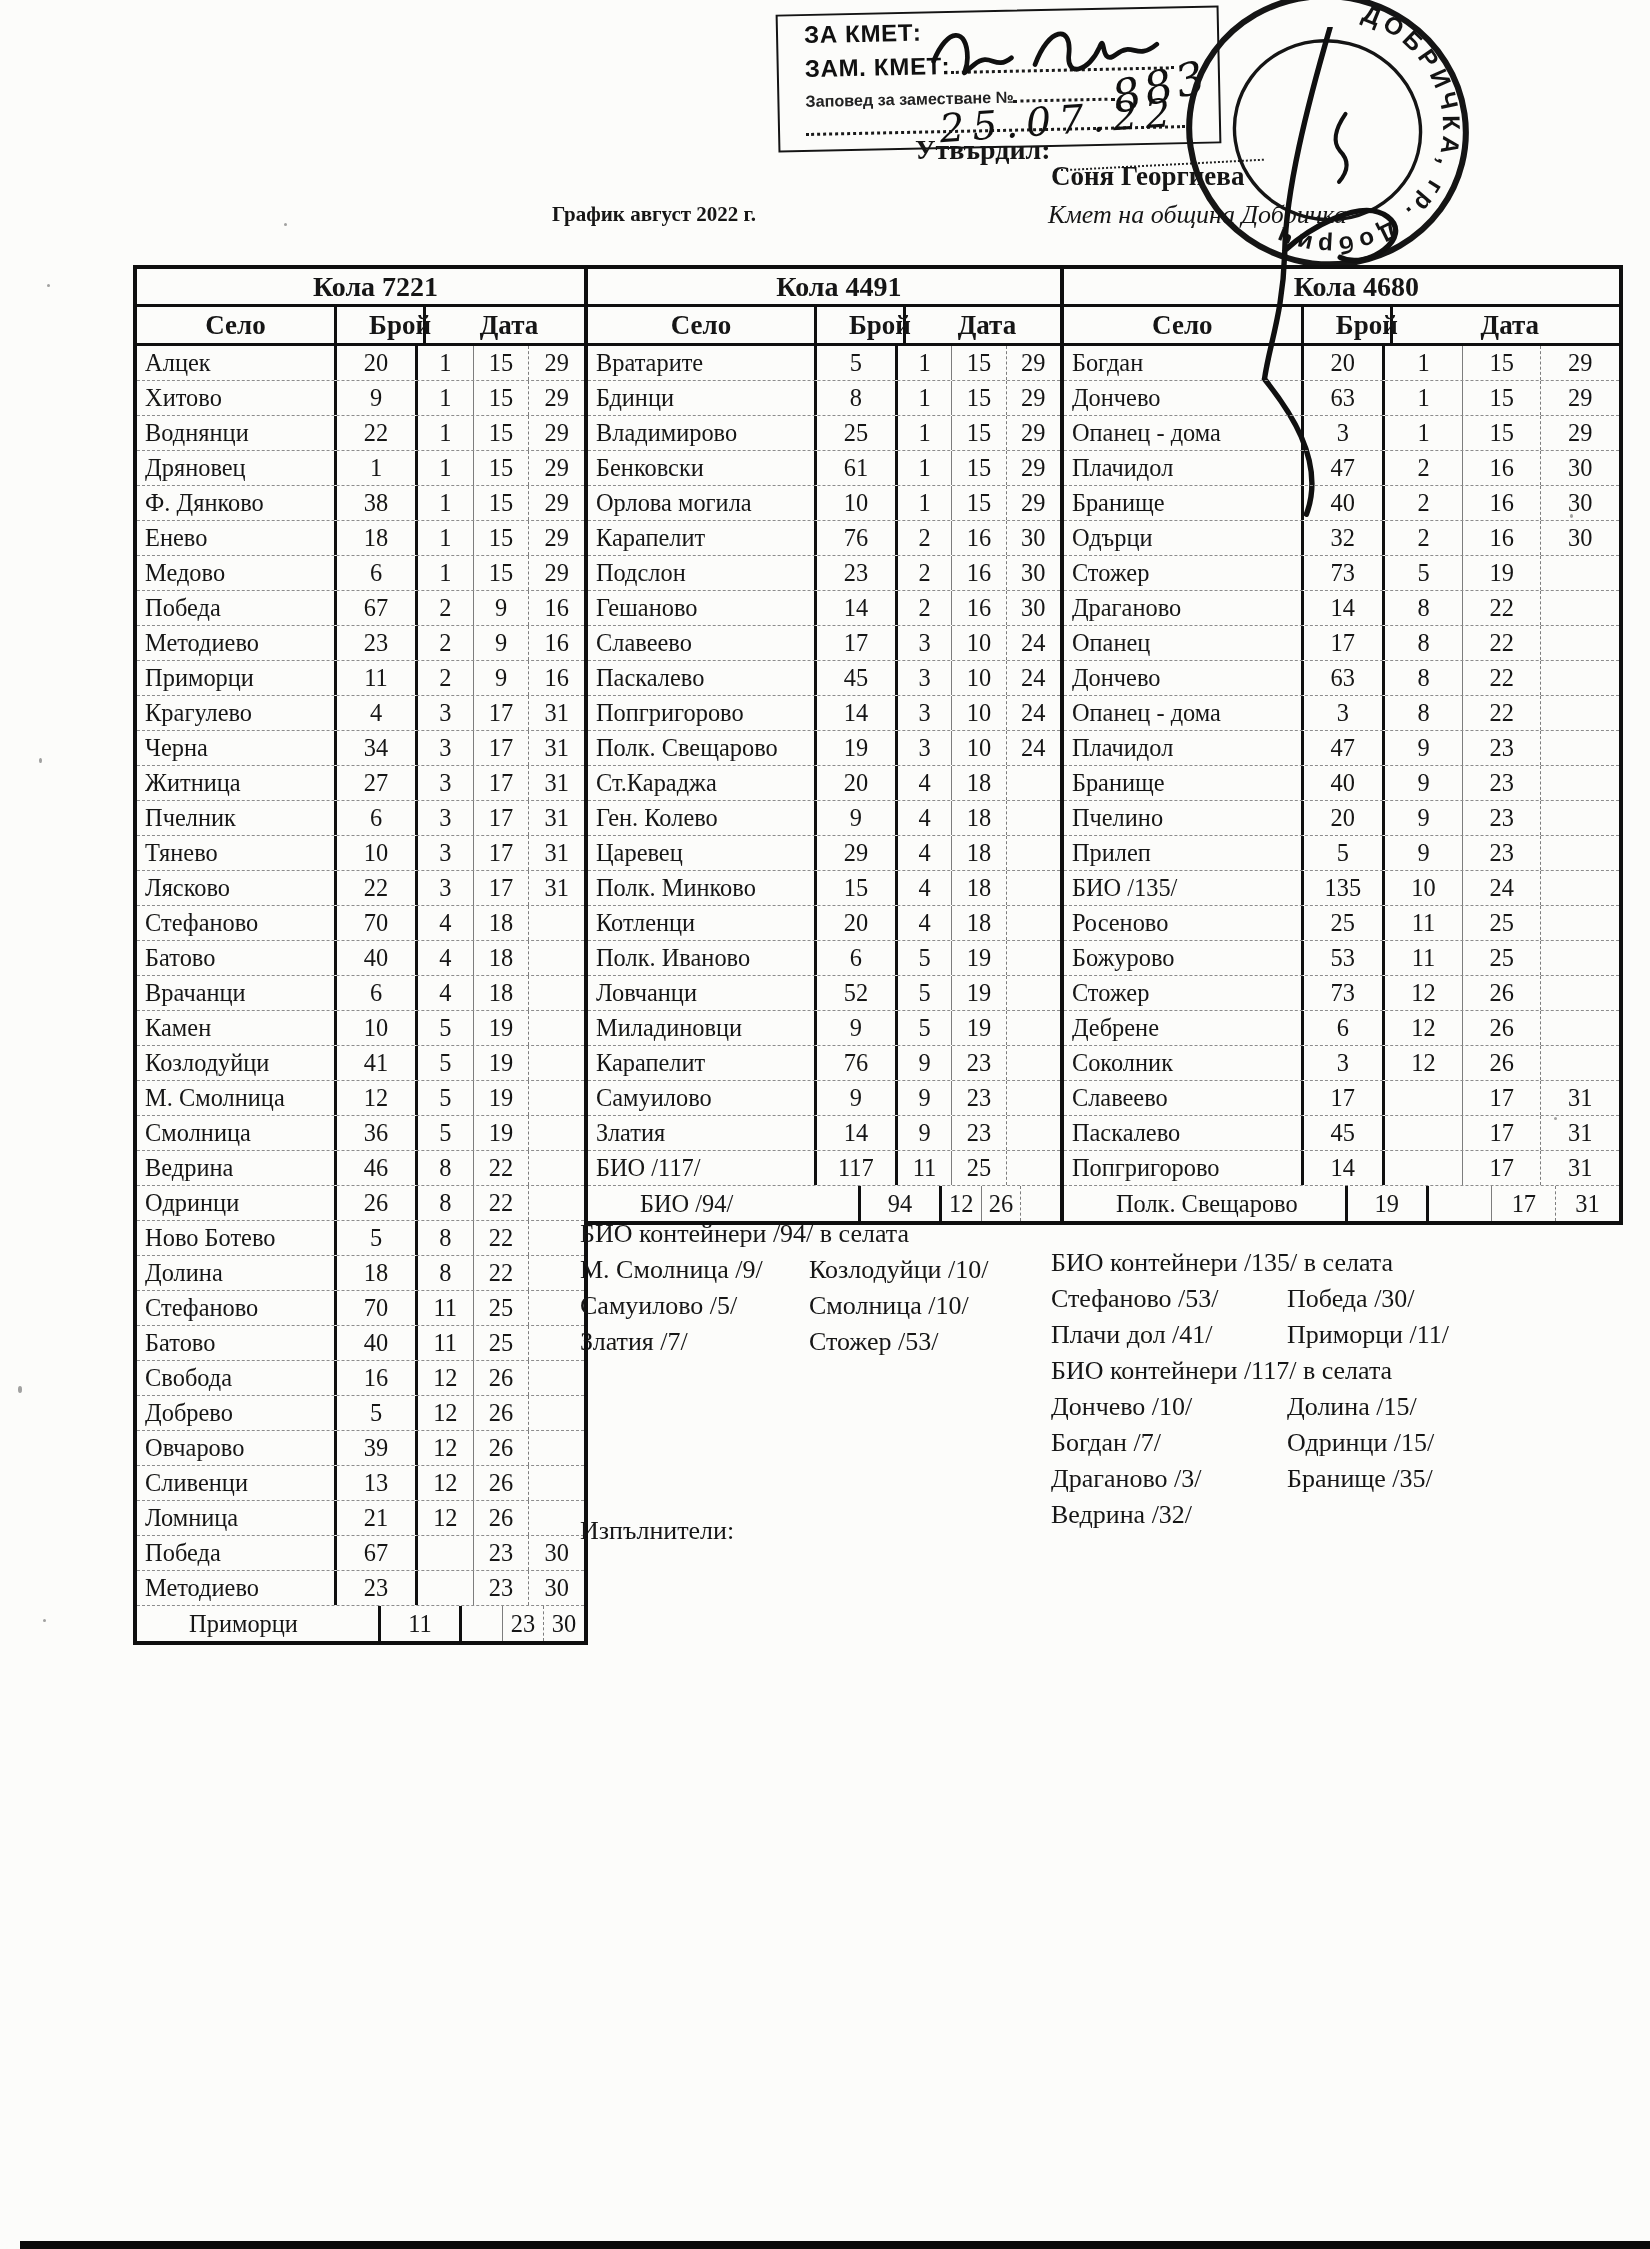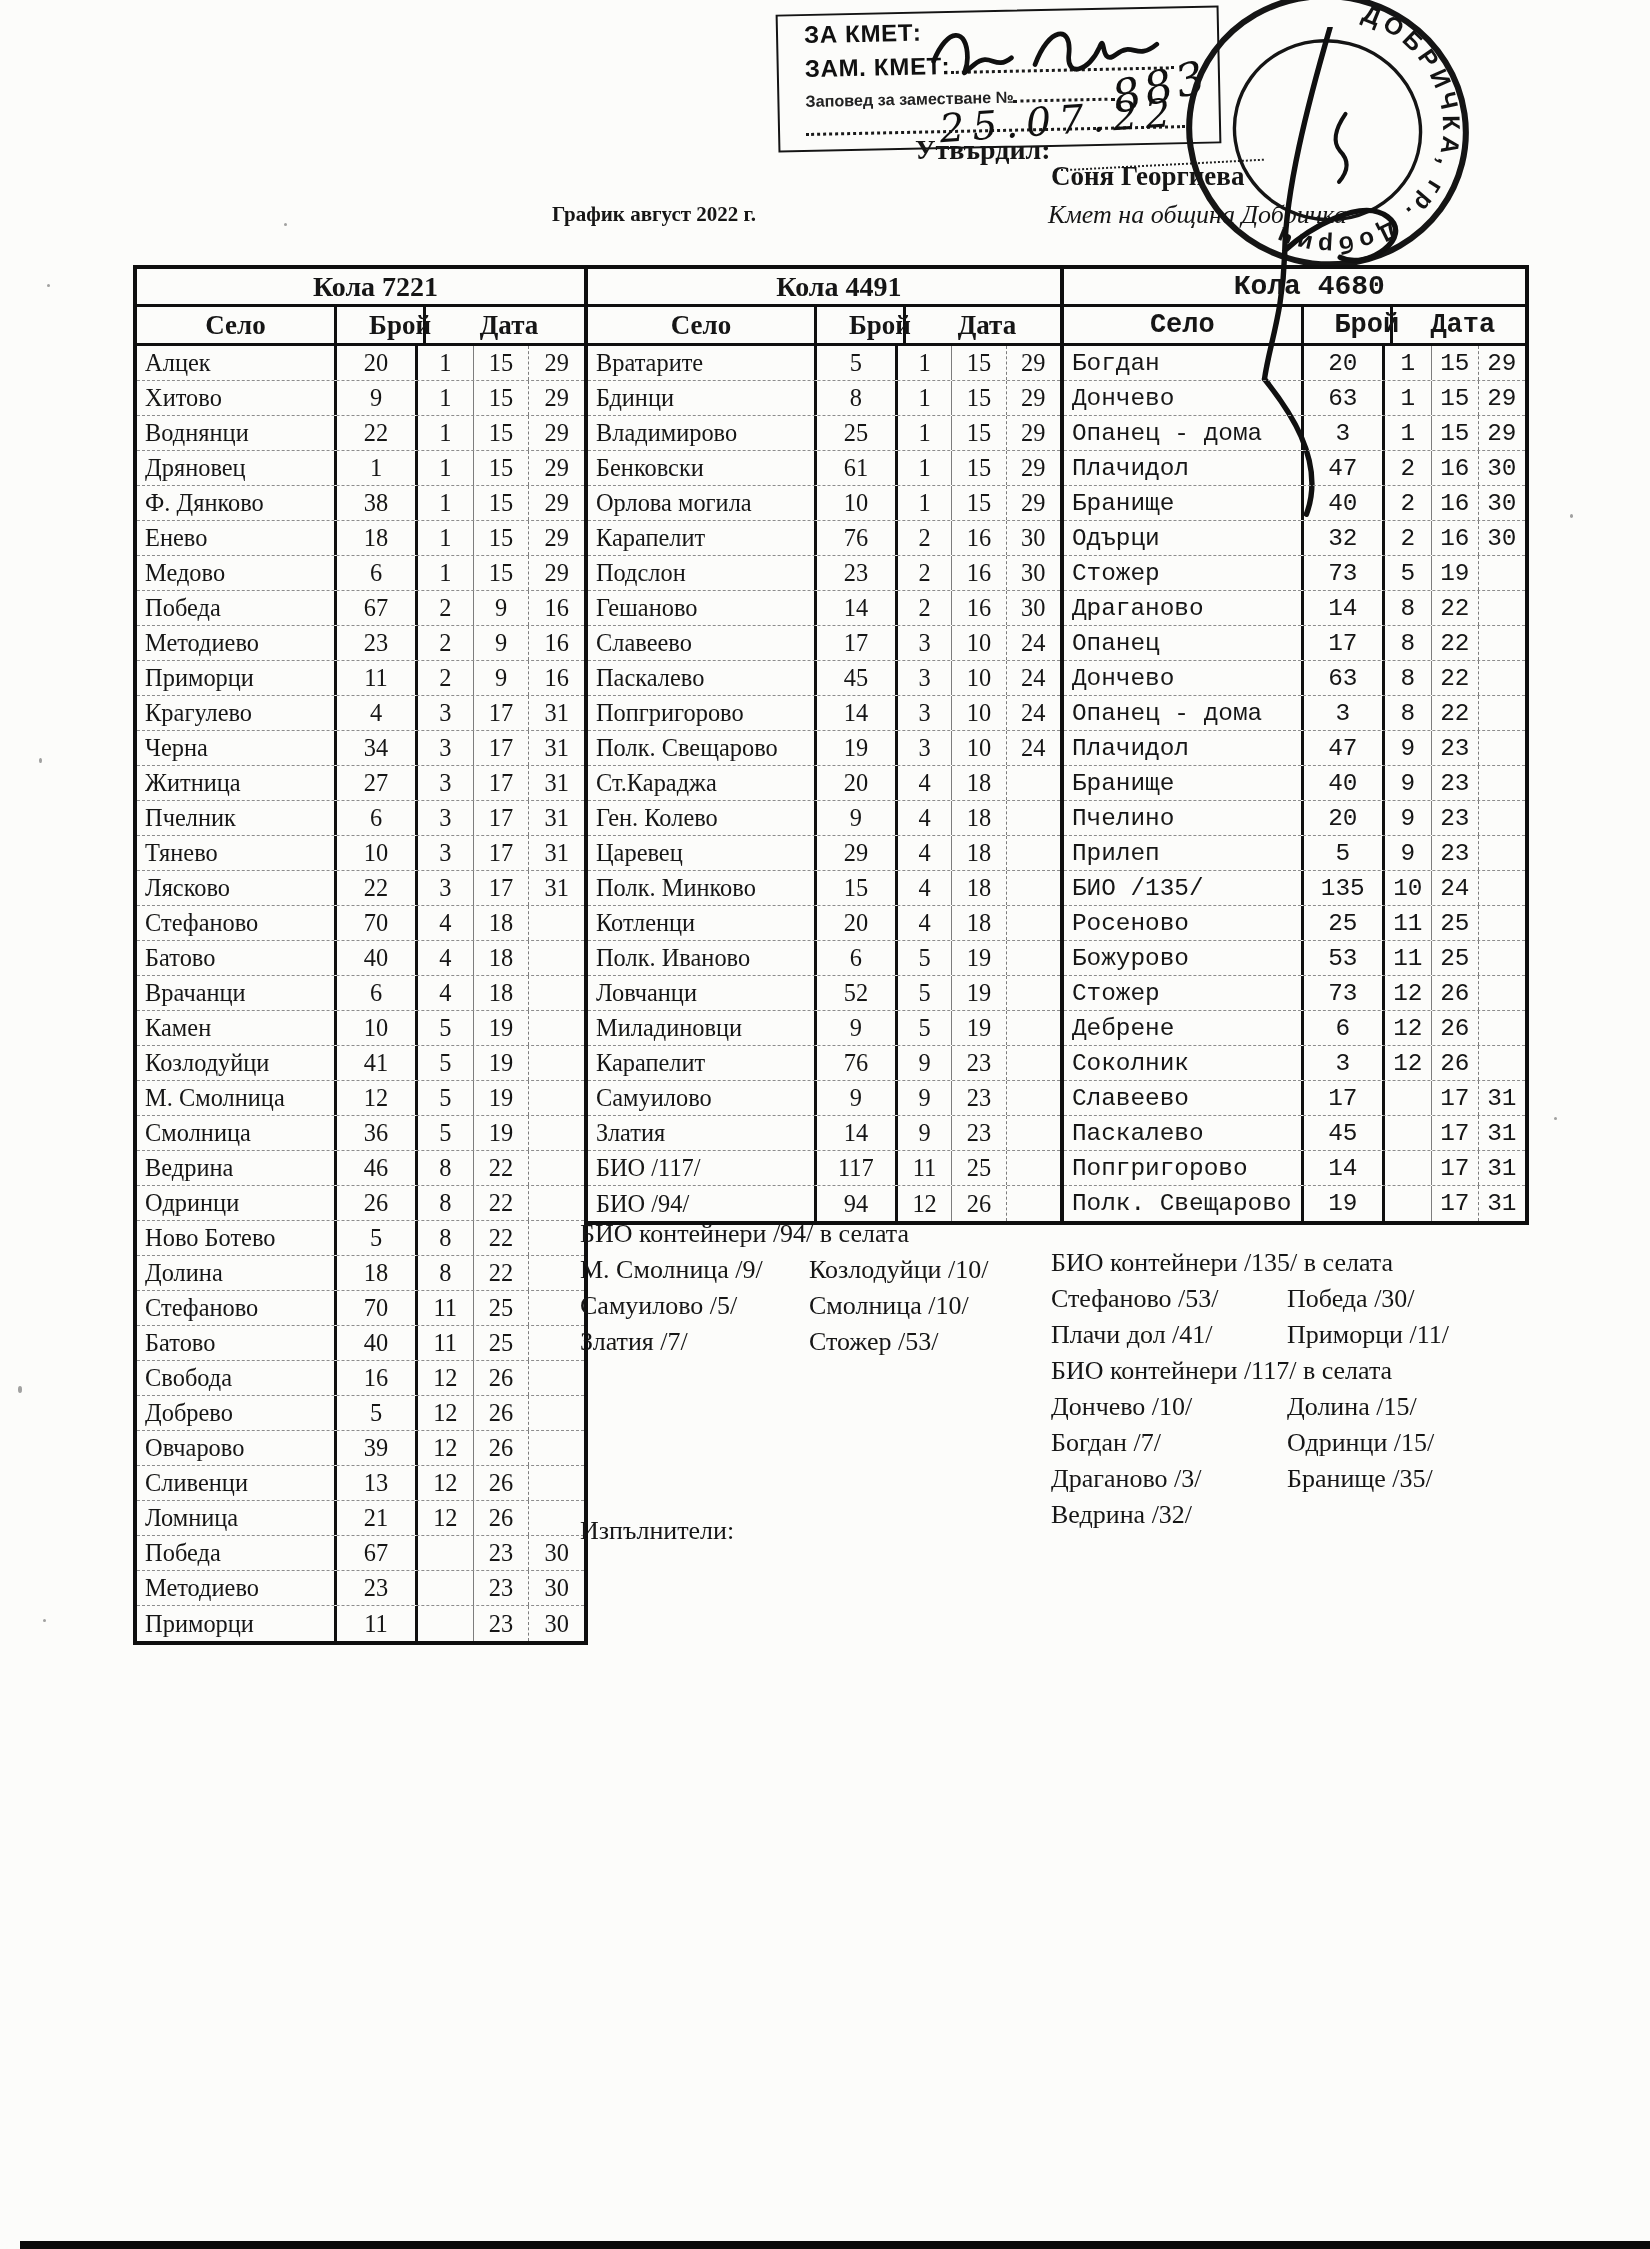--- a/index.html
+++ b/index.html
@@ -34,31 +34,31 @@
   .tsec.ov{margin-left:-4.1px;}
   .car-header{box-sizing:border-box;height:38px;border-bottom:3.4px solid #0f0f0f;
               display:flex;align-items:center;justify-content:center;
               font-weight:700;font-size:28px;padding-left:30px;}
   .sub-header{box-sizing:border-box;height:39px;border-bottom:3.4px solid #0f0f0f;display:flex;gap:8px;}
   .sub-header>div{box-sizing:border-box;display:flex;align-items:center;font-weight:700;font-size:27px;}
   .sh-village{justify-content:center;border-right:3.4px solid #0f0f0f;}
   .sh-count{justify-content:center;border-right:3.4px solid #0f0f0f;padding-left:32px;}
   .sh-date{flex:1;justify-content:center;}
   .trow{box-sizing:border-box;height:35px;display:flex;border-bottom:0.7px dashed #8d8d8d;font-size:24.4px;}
-  .trow:last-child{border-bottom:none;}
+  .trow:last-child{border-bottom:none;padding-left:44px;}
   .trow>div{box-sizing:border-box;display:flex;align-items:center;}
   .c-village{padding-left:8.1px;border-right:3.4px solid #0f0f0f;white-space:nowrap;overflow:hidden;}
   .c-count{justify-content:center;border-right:3.4px solid #0f0f0f;}
   .c-d1,.c-d2,.c-d3{flex:1;justify-content:center;}
   .c-d2{border-left:0.7px solid #7d7d7d;}
   .c-d3{border-left:0.7px dashed #7d7d7d;}
   
   .t0{width:455px;}.t0 .c-village,.t0 .sh-village{width:200px;}.t0 .c-count,.t0 .sh-count{width:81px;}
   .t1{width:480px;}.t1 .c-village,.t1 .sh-village{width:229px;}.t1 .c-count,.t1 .sh-count{width:81px;}
-  .t2{width:469px;font-family:Liberation Mono, monospace;}.t2 .c-village,.t2 .sh-village{width:240px;}.t2 .c-count,.t2 .sh-count{width:81px;}
+  .t2{width:563px;}.t2 .c-village,.t2 .sh-village{width:240px;}.t2 .c-count,.t2 .sh-count{width:81px;}
 
   
   .notes{position:absolute;font-size:26px;}
   .nline{height:36px;display:flex;align-items:center;white-space:nowrap;}
   .npair{height:36px;display:flex;align-items:center;white-space:nowrap;}
   .npair .ncell{display:inline-block;}
   #notes-mid{left:580px;top:1216px;}
   #notes-mid .ncell:first-child{width:229px;}
   #notes-right{left:1051px;top:1245px;}
   #notes-right .ncell:first-child{width:236px;}

